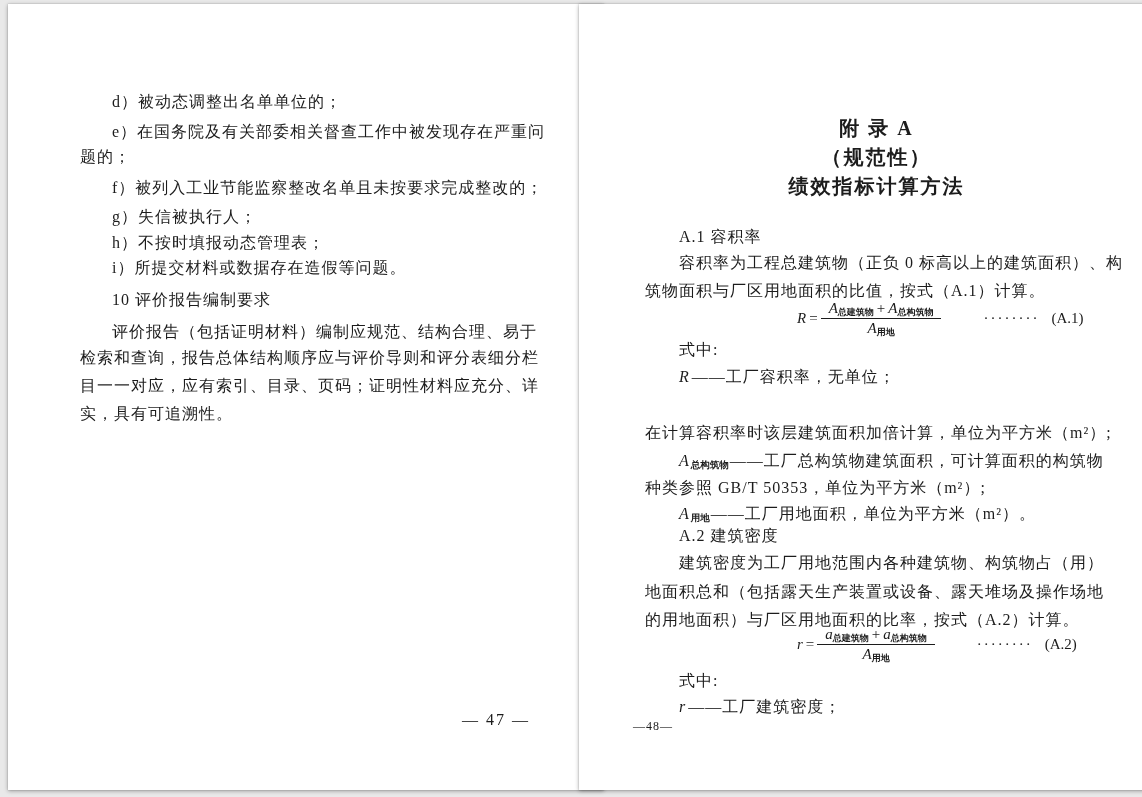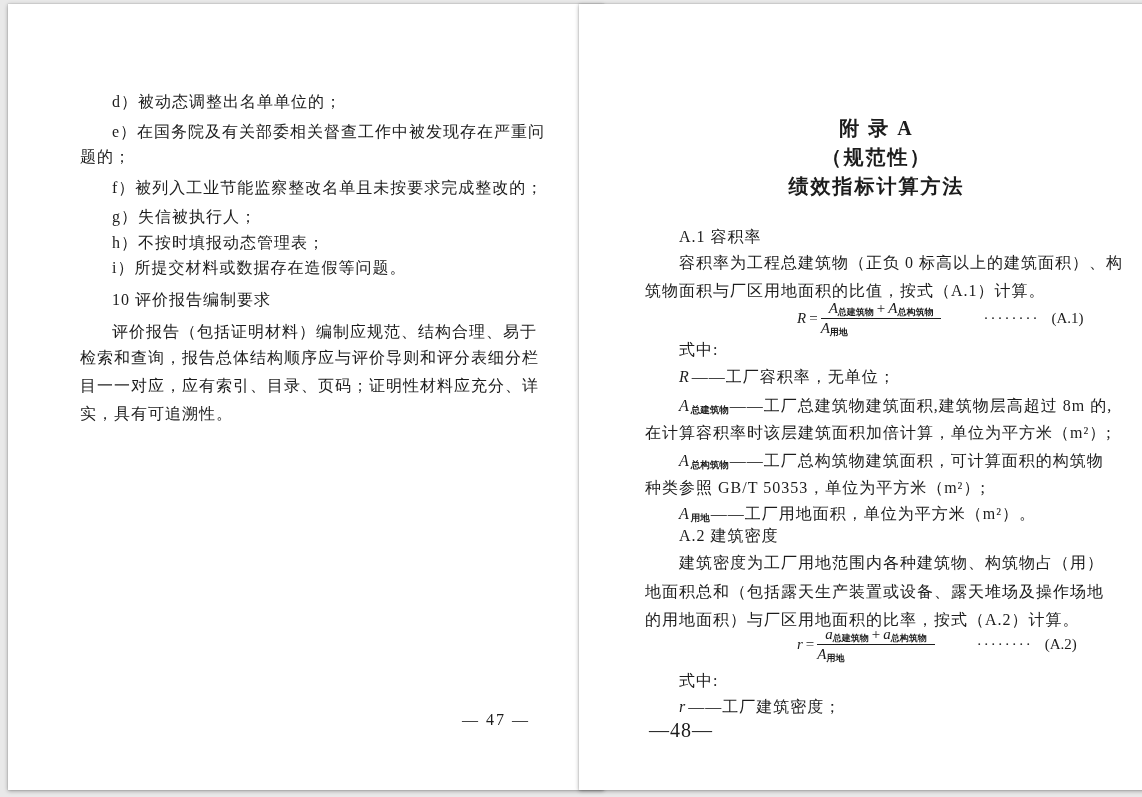--- a/index.html
+++ b/index.html
@@ -36,34 +36,34 @@
     text-align:center;
     font-size:20px;font-weight:bold;
     line-height:29px;letter-spacing:2px;
     white-space:nowrap;
   }
   .pageno-left{
     position:absolute;top:707px;right:74px;
     font-size:16px;letter-spacing:2px;text-align:center;
   }
   .pageno-right{
-    position:absolute;top:715px;left:70px;
-    font-size:20px;letter-spacing:1px;
+    position:absolute;top:715px;left:54px;
+    font-size:12px;letter-spacing:1px;
   }
   .dvar{font-style:italic;font-family:"Liberation Serif",serif;padding-right:1px;}
   .dsub{font-size:9.5px;font-weight:bold;letter-spacing:0;position:relative;bottom:-2px;padding-right:1px;}
   .formula{
     position:absolute;left:218px;
     display:flex;align-items:center;
     font-size:15px;letter-spacing:0;
     white-space:nowrap;
   }
   .fvar{font-style:italic;font-family:"Liberation Serif",serif;}
   .fop{padding:0 3px;}
-  .frac{display:inline-flex;flex-direction:column;align-items:flex-start;text-align:center;}
+  .frac{display:inline-flex;flex-direction:column;align-items:center;text-align:center;}
   .frac .num{display:inline-block;border-bottom:1px solid #1c1c1c;padding:0 8px 1px 8px;}
   .frac .den{display:inline-block;padding-top:1px;}
   .fsub{font-size:9px;font-weight:bold;letter-spacing:0;position:relative;bottom:-2px;}
   .fdots{margin-left:42px;letter-spacing:2px;}
   .flabel{margin-left:12px;}
 </style>
 </head>
 <body>
 
 <div class="page page-left">
@@ -101,23 +101,20 @@
     <span class="fdots">········</span>
     <span class="flabel">(A.1)</span>
   </div>
 
   <div class="line indent" style="top:332px">式中:</div>
 
   <div class="line indent" style="top:359px">
     <span class="dvar">R</span><span class="dsub"></span><span>——工厂容积率，无单位；</span>
   </div>
 
-  <div class="line indent" style="top:388px">
-    <span class="dvar">A</span><span class="dsub">总建筑物</span><span>——工厂总建筑物建筑面积,建筑物层高超过 8m 的,</span>
-  </div>
   <div class="line" style="top:415px">在计算容积率时该层建筑面积加倍计算，单位为平方米（m²）;</div>
 
   <div class="line indent" style="top:443px">
     <span class="dvar">A</span><span class="dsub">总构筑物</span><span>——工厂总构筑物建筑面积，可计算面积的构筑物</span>
   </div>
   <div class="line" style="top:470px">种类参照 GB/T 50353，单位为平方米（m²）;</div>
 
   <div class="line indent" style="top:496px">
     <span class="dvar">A</span><span class="dsub">用地</span><span>——工厂用地面积，单位为平方米（m²）。</span>
   </div>

